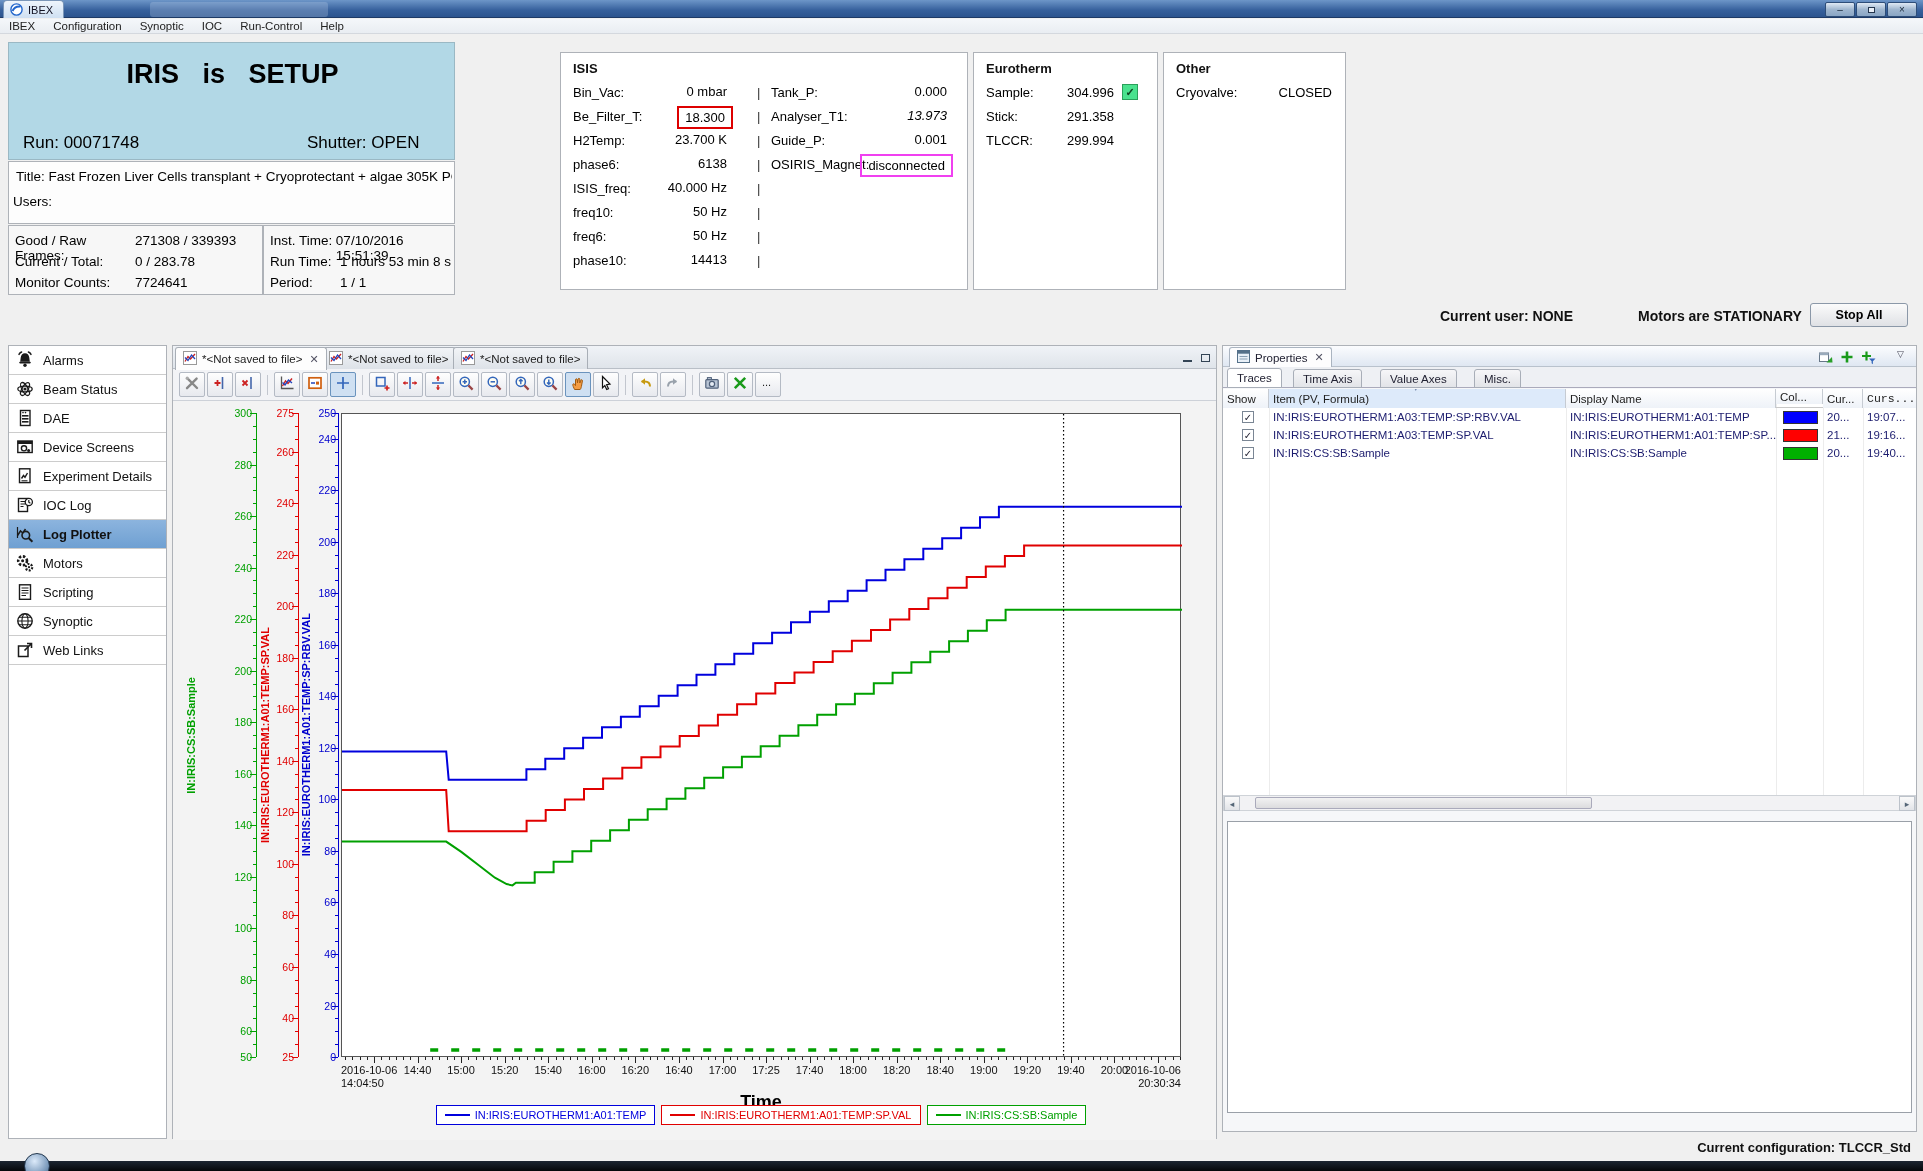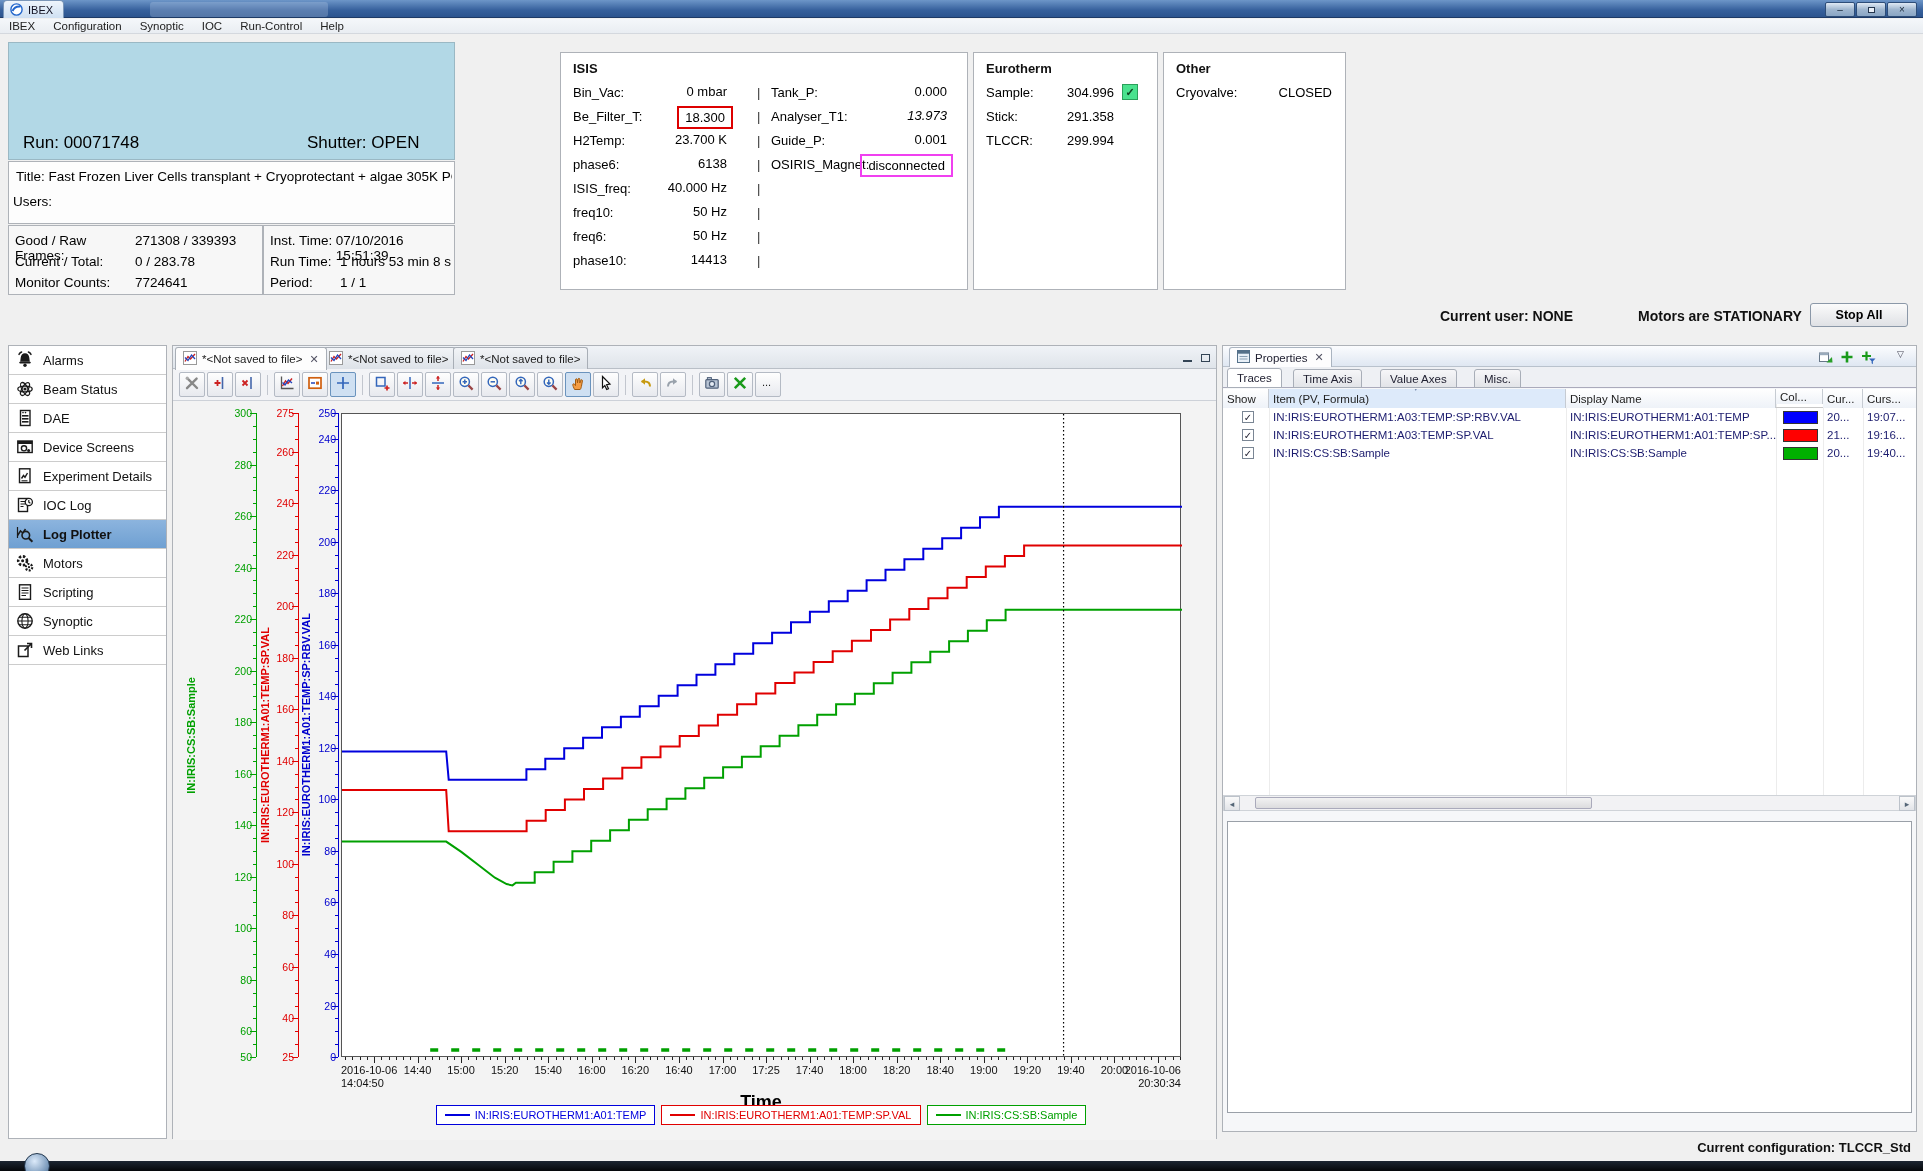--- a/index.html
+++ b/index.html
@@ -85,20 +85,21 @@
   <div id="menubar" class="menubar abs">
       <div class="menuitem">IBEX</div>
       <div class="menuitem">Configuration</div>
       <div class="menuitem">Synoptic</div>
       <div class="menuitem">IOC</div>
       <div class="menuitem">Run-Control</div>
       <div class="menuitem">Help</div>
     </div>
 
   <div class="bannerblue abs" style="left:8px;top:42px;width:447px;height:118px;">
+    <div class="abs" style="left:0;top:16px;width:447px;text-align:center;font-size:27px;font-weight:bold;word-spacing:16px;color:#000;">IRIS  is  SETUP</div>
     <div class="abs" style="left:14px;top:90px;font-size:17px;color:#000;">Run: 00071748</div>
     <div class="abs" style="left:298px;top:90px;font-size:17px;color:#000;">Shutter: OPEN</div>
   </div>
   <div class="panel abs" style="left:8px;top:161px;width:447px;height:63px;background:#fdfdfd;">
     <div class="abs" style="left:7px;top:7px;width:436px;font-size:13.5px;white-space:nowrap;overflow:hidden;">Title: Fast Frozen Liver Cells transplant + Cryoprotectant + algae 305K PG0(</div>
     <div class="abs" style="left:4px;top:32px;font-size:13.5px;">Users:</div>
   </div>
   <div id="stats-left" class="panel abs" style="left:8px;top:225px;width:255px;height:70px;background:#f7f7f7;">
       <div style="position: absolute; left: 6px; top: 7px; width: 96%; display: flex; font-size: 13.5px;">
         <span style="display: inline-block; width: 120px;">Good / Raw Frames:</span>
@@ -882,21 +883,21 @@
         <div style="position: absolute; left: 343px; top: 0px; width: 1px; height: 406px; background: rgb(236, 236, 236);"></div>
         <div style="position: absolute; left: 553px; top: 0px; width: 1px; height: 406px; background: rgb(236, 236, 236);"></div>
         <div style="position: absolute; left: 600px; top: 0px; width: 1px; height: 406px; background: rgb(236, 236, 236);"></div>
         <div style="position: absolute; left: 640px; top: 0px; width: 1px; height: 406px; background: rgb(236, 236, 236);"></div>
         <div style="position: absolute; left: 0px; top: 0px; width: 100%; height: 19px; border-bottom: 1px solid rgb(200, 200, 200);">
           <div class="th" style="position: absolute; left: 0px; top: 0px; width: 46px; height: 19px;">Show</div>
           <div class="th" style="position: absolute; left: 46px; top: 0px; width: 297px; height: 19px; background: rgb(221, 234, 250);">Item (PV, Formula)<span style="position: absolute; left: 144.5px; top: -6px; font-size: 9px; color: rgb(119, 136, 170);">▾</span></div>
           <div class="th" style="position: absolute; left: 343px; top: 0px; width: 210px; height: 19px;">Display Name</div>
           <div class="th" style="position: absolute; left: 553px; top: 0px; width: 47px; height: 15px;">Col...</div>
           <div class="th" style="position: absolute; left: 600px; top: 0px; width: 40px; height: 19px;">Cur...</div>
-          <div class="th" style="position: absolute; left: 640px; top: 0px; width: 55px; height: 19px;">Curs...</div>
+          <div class="th" style="position: absolute; left: 640px; top: 0px; width: 55px; height: 19px; font-family: Liberation Mono, monospace;">Curs...</div>
         </div>
         <div style="position: absolute; left: 0px; top: 19px; width: 100%; height: 18px;">
           <div class="td" style="position: absolute; left: 0px; top: 0px; width: 46px;">
             <span class="chk">✓</span>
           </div>
           <div class="td" style="position: absolute; left: 46px; top: 0px; width: 297px;">IN:IRIS:EUROTHERM1:A03:TEMP:SP:RBV.VAL</div>
           <div class="td" style="position: absolute; left: 343px; top: 0px; width: 210px;">IN:IRIS:EUROTHERM1:A01:TEMP</div>
           <div class="td" style="position: absolute; left: 553px; top: 0px; width: 47px;">
             <span style="display: block; margin-left: 3px; width: 35px; height: 13px; background: rgb(0, 0, 255); border: 1px solid rgb(51, 51, 51);"></span>
           </div>

